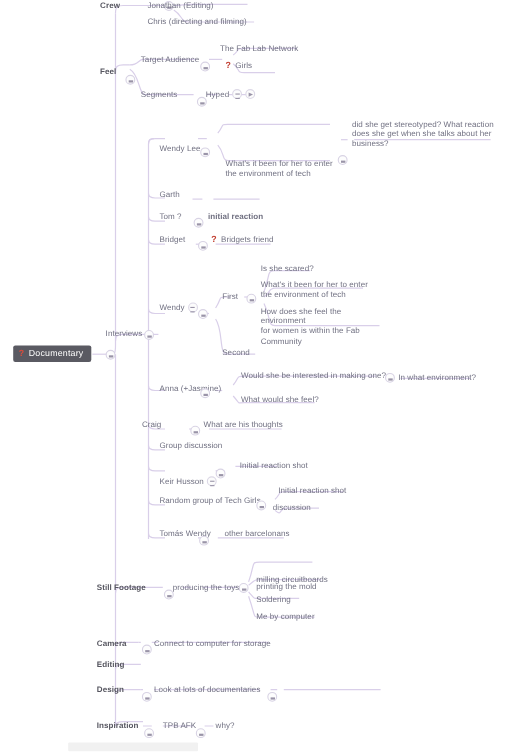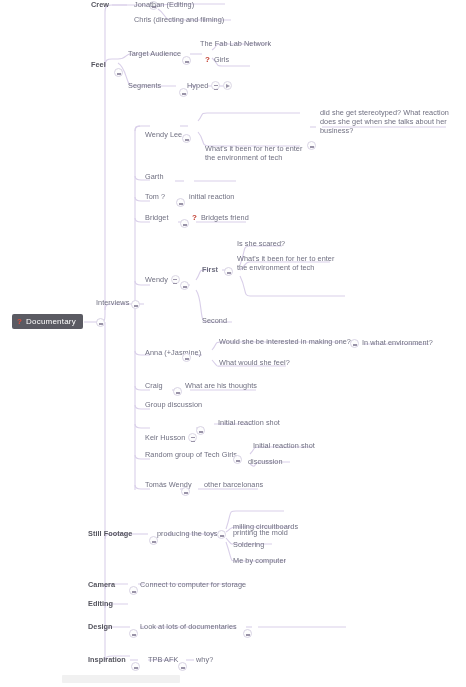--- a/index.html
+++ b/index.html
@@ -285,70 +285,75 @@
   </div>
 
   <div class="node" style="left:145px;top:172px;">
     <span class="txt">Garth</span>
   </div>
 
   <div class="node" style="left:145px;top:192px;">
     <span class="txt">Tom ?</span>
   </div>
   <div class="toggle" style="left:176px;top:198px;"></div>
-  <div class="node" style="left:189px;top:192px;">
+  <div class="node" style="left:189px;top:192px;font-weight:bold;">
     <span class="txt">initial reaction</span>
   </div>
 
   <div class="node" style="left:145px;top:213px;">
     <span class="txt">Bridget</span>
   </div>
   <div class="toggle" style="left:180px;top:219px;"></div>
   <div class="node" style="left:192px;top:213px;">
     <span class="qmark">?</span>
     <span class="txt">Bridgets friend</span>
   </div>
 
   <div class="node" style="left:145px;top:275px;">
     <span class="txt">Wendy</span>
     <span class="badge note"></span>
   </div>
   <div class="toggle" style="left:180px;top:281px;"></div>
 
-  <div class="node" style="left:202px;top:265px;font-weight:bold;">
+  <div class="node" style="left:202px;top:265px;">
     <span class="txt">First</span>
   </div>
   <div class="toggle" style="left:224px;top:267px;"></div>
   <div class="node" style="left:237px;top:239px;">
     <span class="txt">Is she scared?</span>
   </div>
   <div class="node wrap" style="left:237px;top:254px;width:102px;">
     <span class="txt">What's it been for her to enter
 the environment of tech</span>
   </div>
+  <div class="node wrap" style="left:237px;top:278px;width:110px;">
+    <span class="txt">How does she feel the environment
+for women is within the Fab
+Community</span>
+  </div>
   <div class="node" style="left:202px;top:316px;">
     <span class="txt">Second</span>
   </div>
 
   <div class="node" style="left:145px;top:348px;">
     <span class="txt">Anna (+Jasmine)</span>
   </div>
   <div class="toggle" style="left:182px;top:353px;"></div>
   <div class="node" style="left:219px;top:337px;">
     <span class="txt">Would she be interested in making one?</span>
   </div>
   <div class="toggle" style="left:350px;top:339px;"></div>
   <div class="node" style="left:362px;top:338px;">
     <span class="txt">In what environment?</span>
   </div>
   <div class="node" style="left:219px;top:358px;">
     <span class="txt">What would she feel?</span>
   </div>
 
-  <div class="node" style="left:145px;top:381px;">
+  <div class="node" style="left:129px;top:381px;">
     <span class="txt">Craig</span>
   </div>
   <div class="toggle" style="left:173px;top:387px;"></div>
   <div class="node" style="left:185px;top:381px;">
     <span class="txt">What are his thoughts</span>
   </div>
 
   <div class="node" style="left:145px;top:400px;">
     <span class="txt">Group discussion</span>
   </div>

